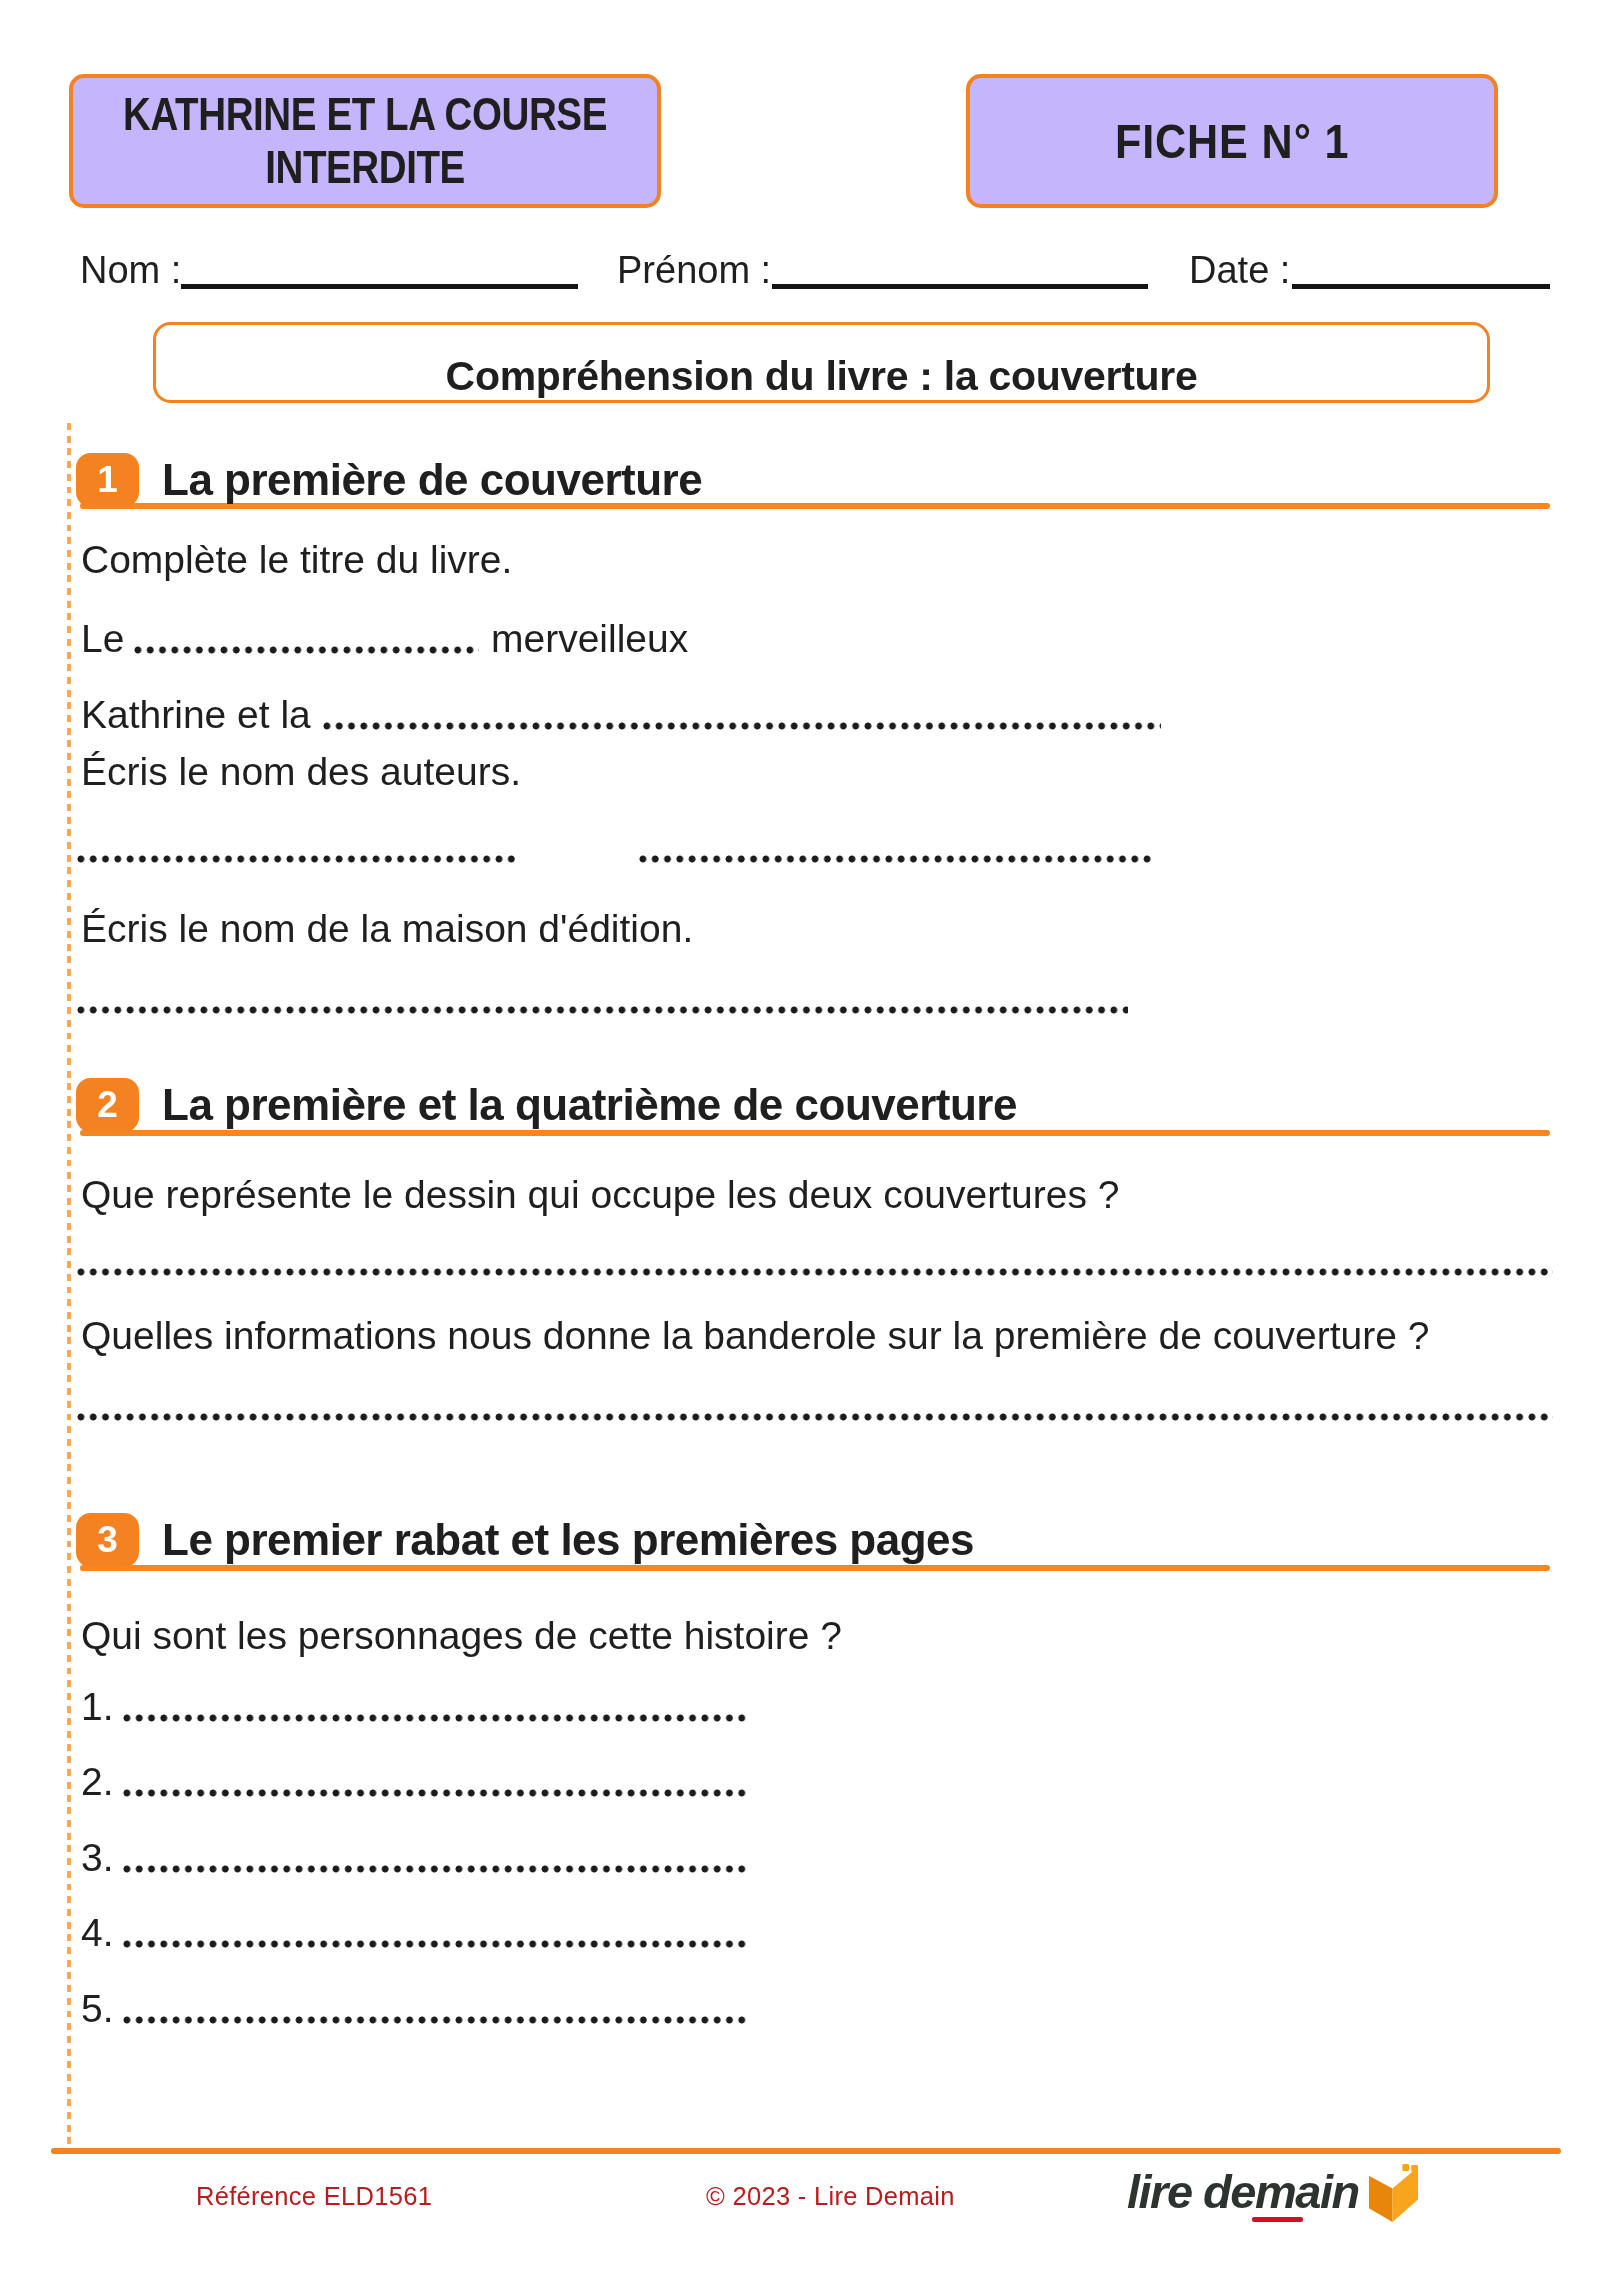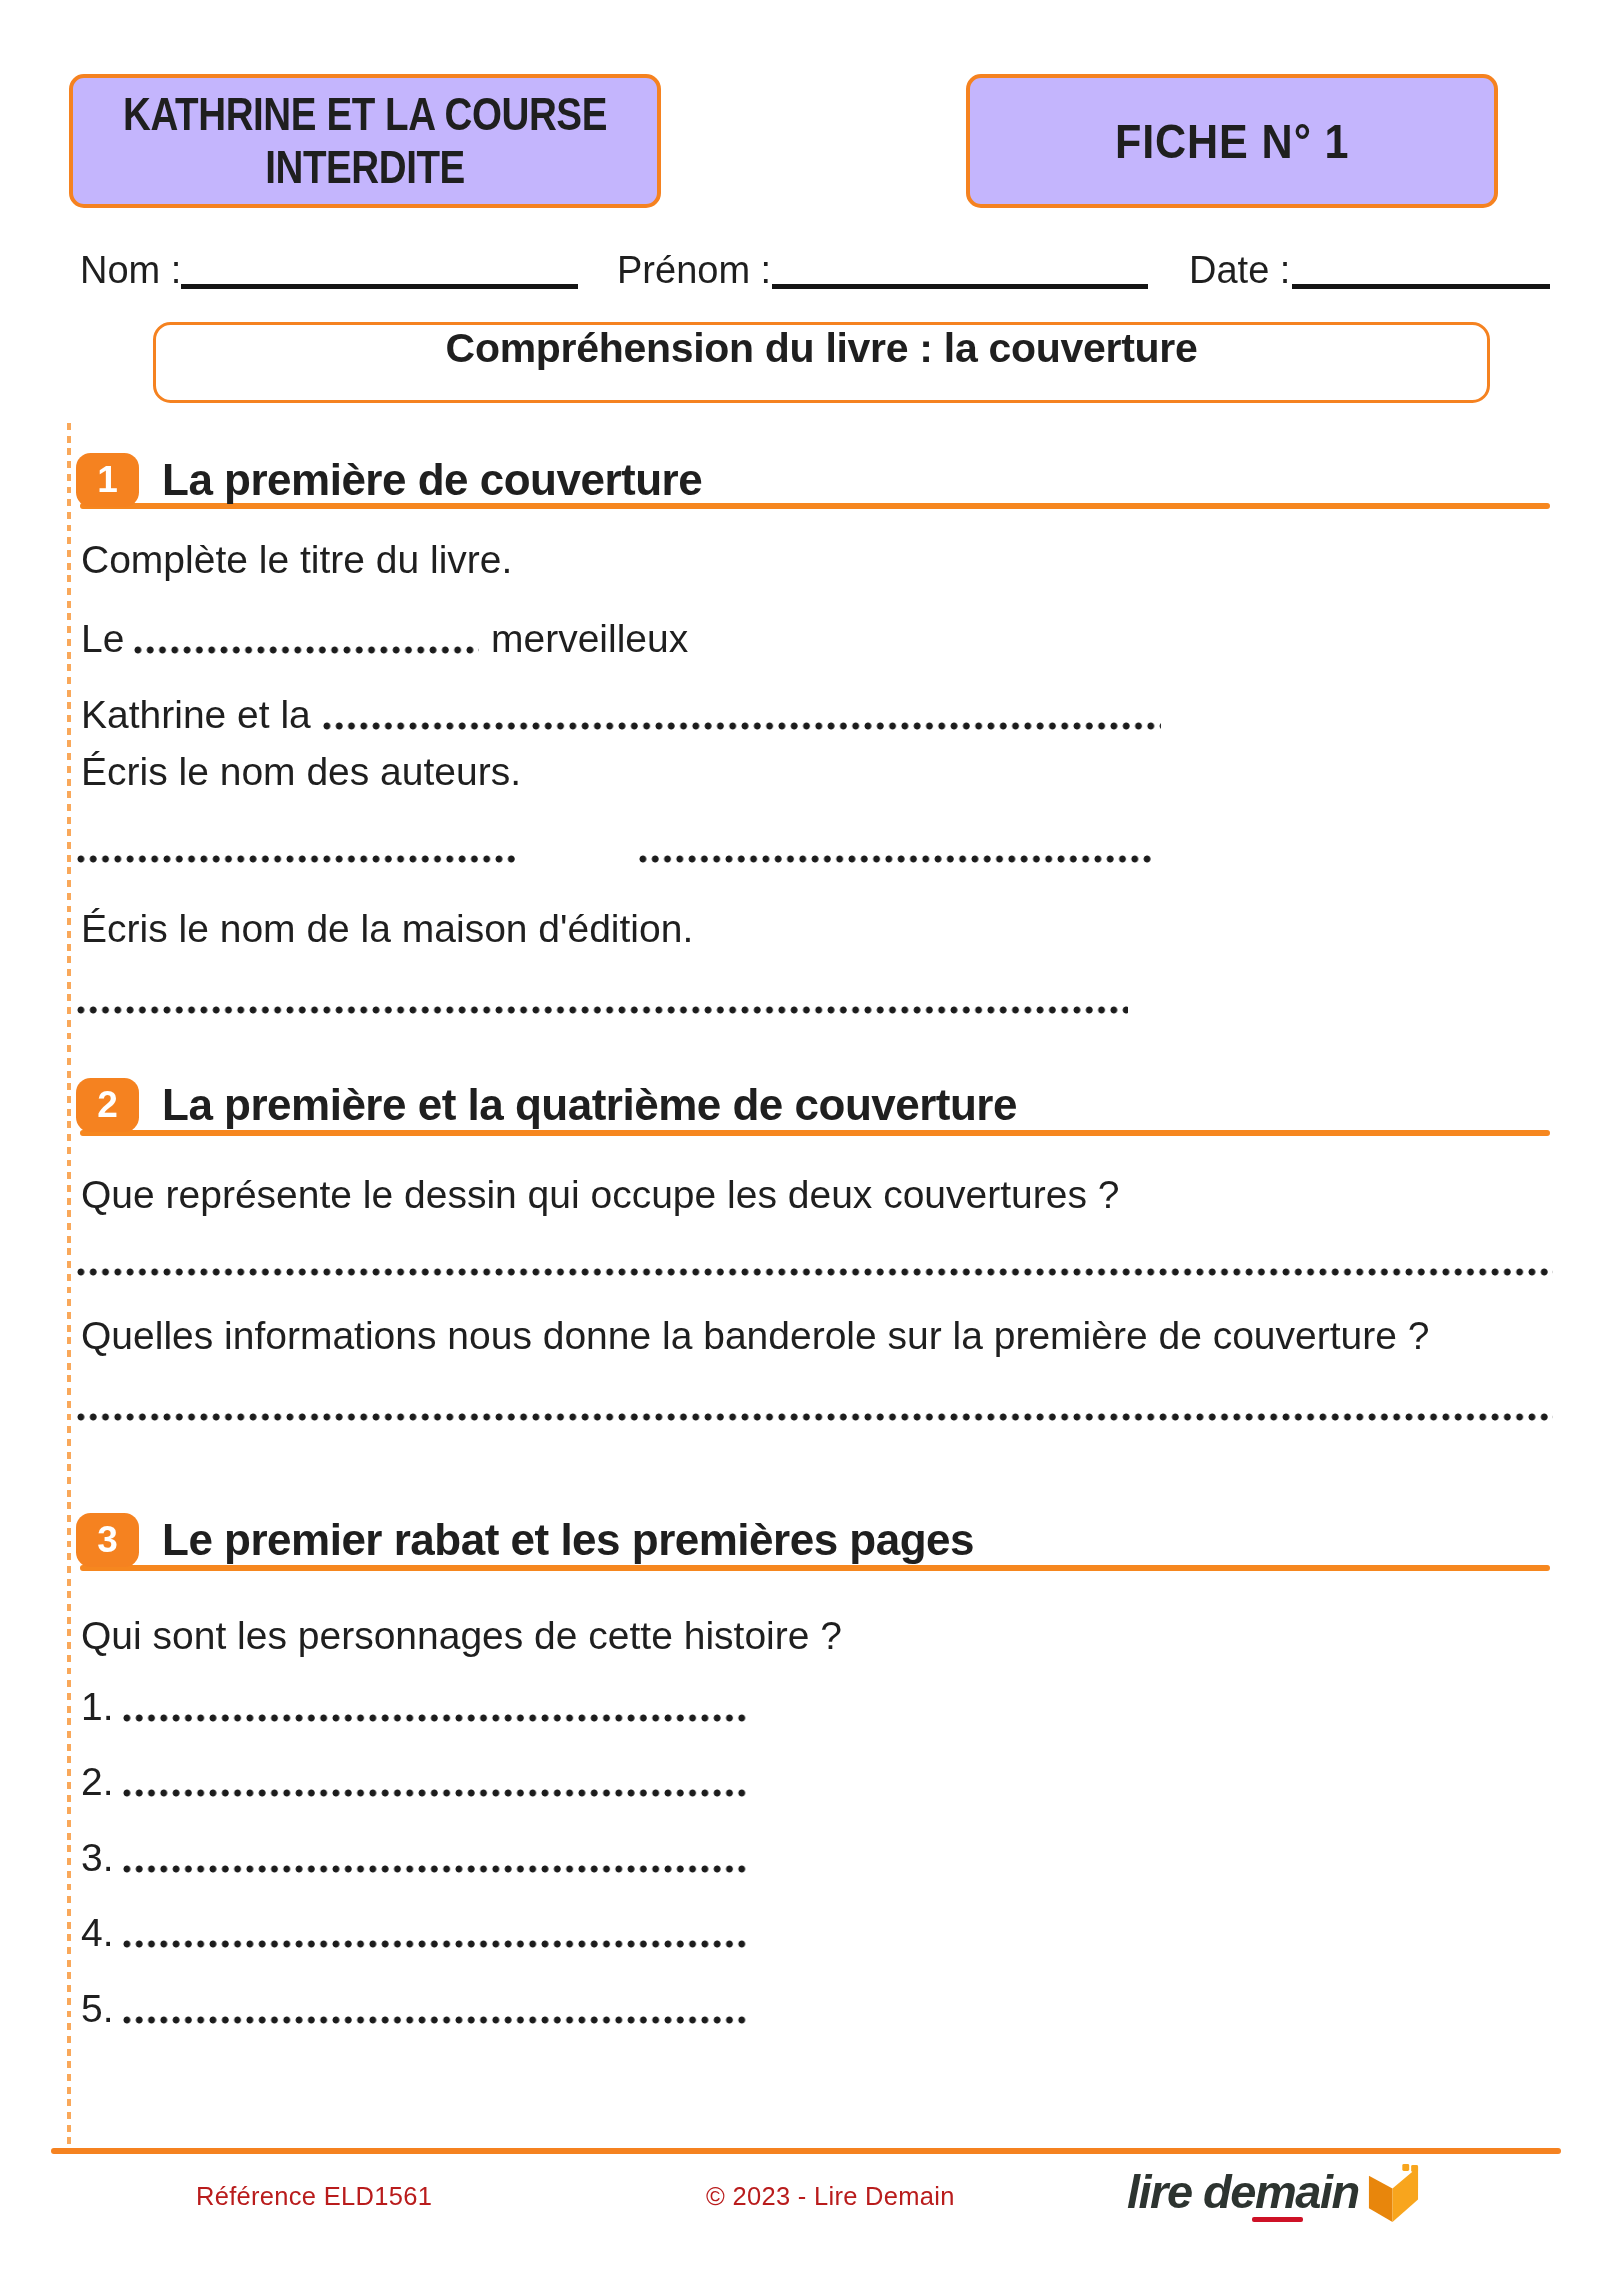--- a/index.html
+++ b/index.html
@@ -44,21 +44,21 @@
   .id-label { position: absolute; top: 249px; font-size: 38px; line-height: 43px; }
   .id-line  { position: absolute; top: 284px; height: 4.9px; background: #141414; }
 
   
   .banner {
     position: absolute;
     left: 153px; top: 322px;
     width: 1337px; height: 81px;
     border: 3.9px solid #F58220;
     border-radius: 17.6px;
-    display: flex; align-items: flex-start; justify-content: center;
+    display: flex; align-items: flex-end; justify-content: center;
   }
   .banner__text { font-weight: 700; font-size: 41px; letter-spacing: -0.3px; }
 
   
   .badge {
     position: absolute;
     left: 76px;
     width: 63px; height: 54px;
     background: #F58220;
     border-radius: 14.7px;

